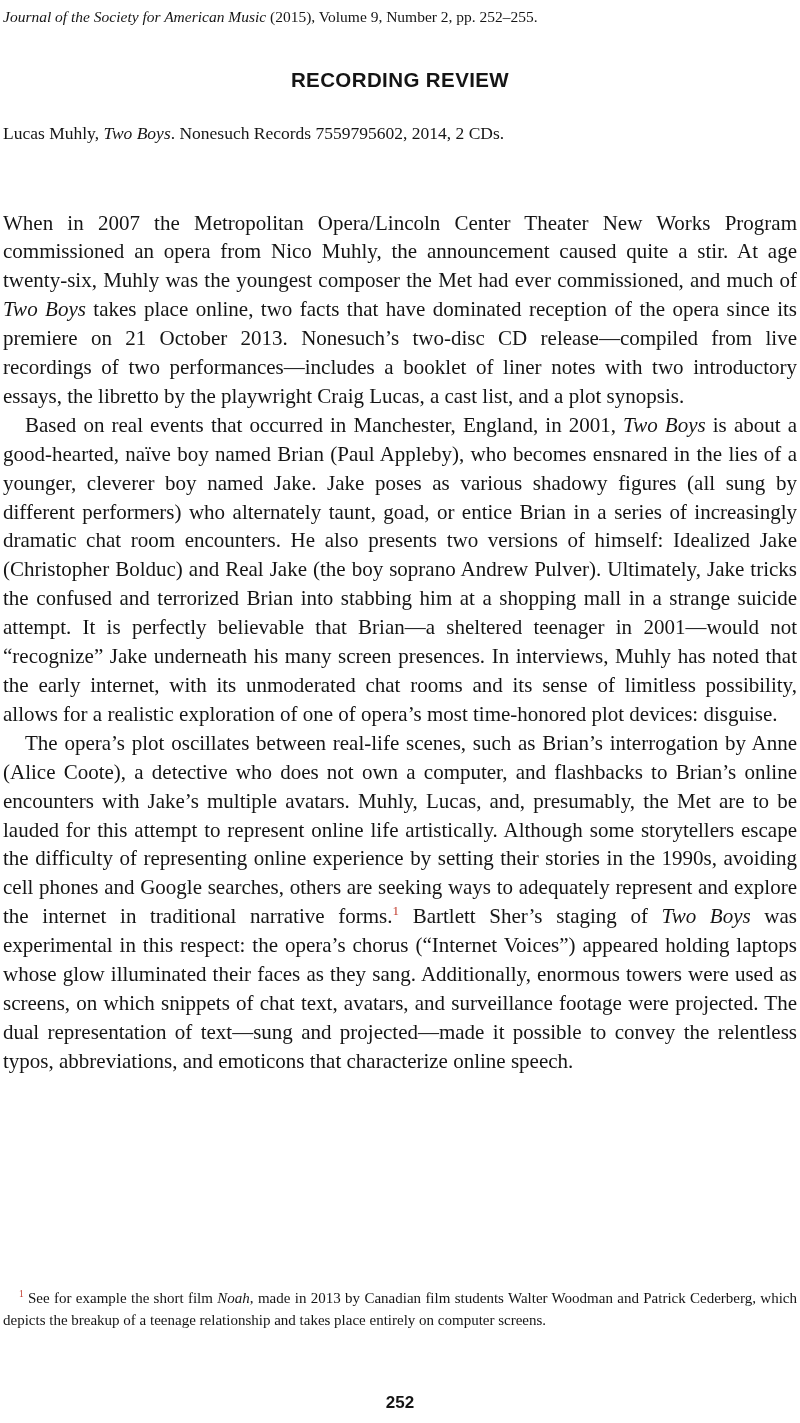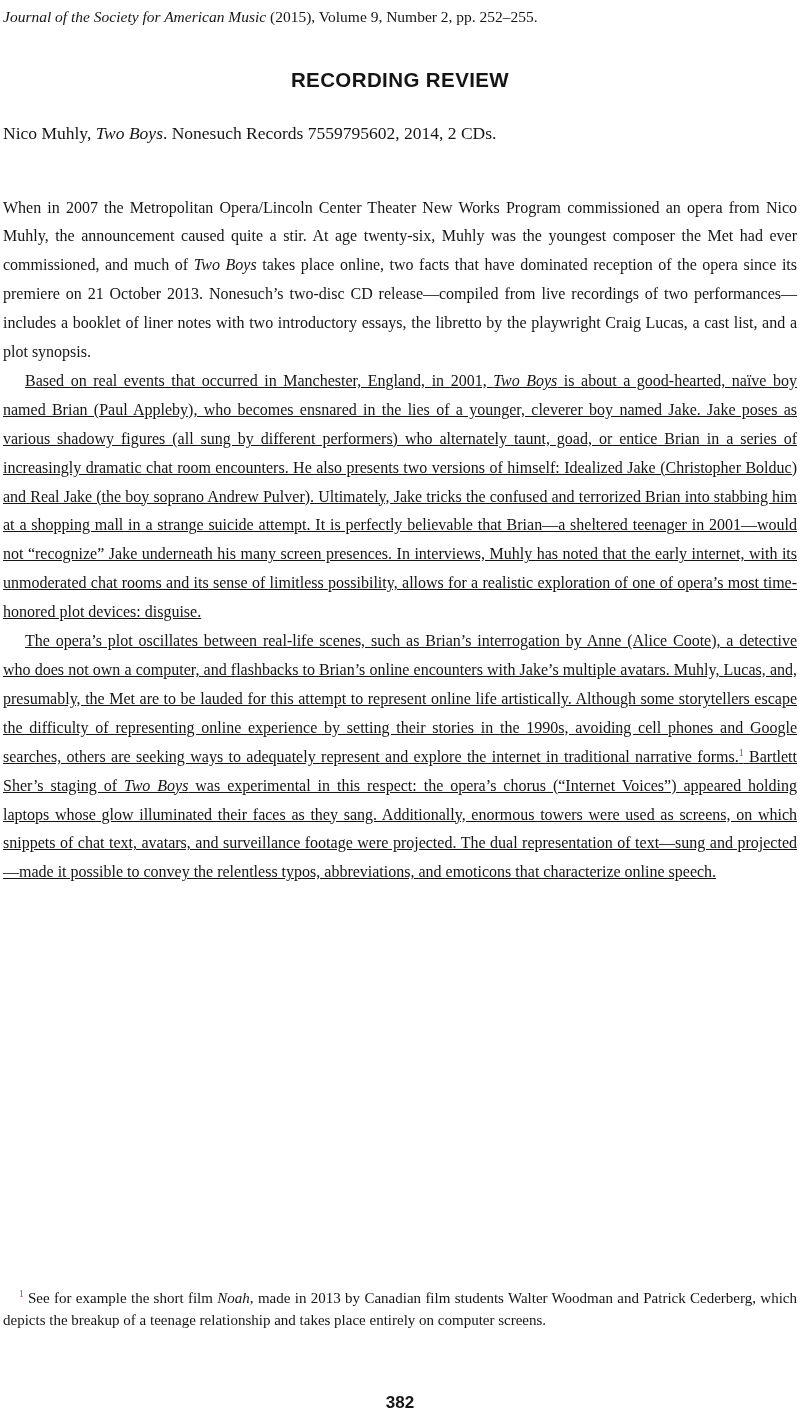--- a/index.html
+++ b/index.html
@@ -39,29 +39,29 @@
     letter-spacing: 0.4px;
     text-align: center;
     margin: 40px 0 0 0;
   }
   .citation {
     font-size: 17.5px;
     line-height: 24px;
     margin: 29px 0 0 0;
   }
   .body-text {
-    margin-top: 49px;
-    font-size: 16px;
+    margin-top: 64px;
+    font-size: 21px;
     line-height: 28.9px;
     text-align: justify;
     hyphens: auto;
     -webkit-hyphens: auto;
   }
   .body-text p { margin: 0; }
-  .body-text p.indent { text-indent: 22px; text-decoration: underline; }
+  .body-text p.indent { text-indent: 22px; }
   sup.fn-ref {
     color: var(--footnote-red, #c0392b);
     font-size: 0.62em;
     line-height: 0;
   }
   .footnote-area {
     position: absolute;
     left: 3px;
     right: 3px;
     top: 1288px;
@@ -89,27 +89,27 @@
 <div class="page">
 
   <header class="header">
     <div class="header-line1">
       <span class="italic">Journal of the Society for American Music</span><span> (2015), Volume 9, Number 2, pp. 252–255.</span>
     </div>
   </header>
 
   <h1 class="section-heading">RECORDING REVIEW</h1>
 
-  <p class="citation"><span>Nico Muhly, </span><span class="italic">Two Boys</span><span>. Nonesuch Records 7559795602, 2014, 2 CDs.</span></p>
+  <p class="citation"><span>Lucas Muhly, </span><span class="italic">Two Boys</span><span>. Nonesuch Records 7559795602, 2014, 2 CDs.</span></p>
 
   <div class="body-text">
       <p><span>When in 2007 the Metropolitan Opera/Lincoln Center Theater New Works Program commissioned an opera from Nico Muhly, the announcement caused quite a stir. At age twenty-six, Muhly was the youngest composer the Met had ever commissioned, and much of </span><span class="italic">Two Boys</span><span> takes place online, two facts that have dominated reception of the opera since its premiere on 21 October 2013. Nonesuch’s two-disc CD release—compiled from live recordings of two performances—includes a booklet of liner notes with two introductory essays, the libretto by the playwright Craig Lucas, a cast list, and a plot synopsis.</span></p>
       <p class="indent"><span>Based on real events that occurred in Manchester, England, in 2001, </span><span class="italic">Two Boys</span><span> is about a good-hearted, naïve boy named Brian (Paul Appleby), who becomes ensnared in the lies of a younger, cleverer boy named Jake. Jake poses as various shadowy figures (all sung by different performers) who alternately taunt, goad, or entice Brian in a series of increasingly dramatic chat room encounters. He also presents two versions of himself: Idealized Jake (Christopher Bolduc) and Real Jake (the boy soprano Andrew Pulver). Ultimately, Jake tricks the confused and terrorized Brian into stabbing him at a shopping mall in a strange suicide attempt. It is perfectly believable that Brian—a sheltered teenager in 2001—would not “recognize” Jake underneath his many screen presences. In interviews, Muhly has noted that the early internet, with its unmoderated chat rooms and its sense of limitless possibility, allows for a realistic exploration of one of opera’s most time-honored plot devices: disguise.</span></p>
       <p class="indent"><span>The opera’s plot oscillates between real-life scenes, such as Brian’s interrogation by Anne (Alice Coote), a detective who does not own a computer, and flashbacks to Brian’s online encounters with Jake’s multiple avatars. Muhly, Lucas, and, presumably, the Met are to be lauded for this attempt to represent online life artistically. Although some storytellers escape the difficulty of representing online experience by setting their stories in the 1990s, avoiding cell phones and Google searches, others are seeking ways to adequately represent and explore the internet in traditional narrative forms.</span><sup class="fn-ref">1</sup><span> Bartlett Sher’s staging of </span><span class="italic">Two Boys</span><span> was experimental in this respect: the opera’s chorus (“Internet Voices”) appeared holding laptops whose glow illuminated their faces as they sang. Additionally, enormous towers were used as screens, on which snippets of chat text, avatars, and surveillance footage were projected. The dual representation of text—sung and projected—made it possible to convey the relentless typos, abbreviations, and emoticons that characterize online speech.</span></p>
     </div>
 
   <div class="footnote-area">
     <p><sup class="fn-ref">1</sup><span> See for example the short film </span><span class="italic">Noah</span><span>, made in 2013 by Canadian film students Walter Woodman and Patrick Cederberg, which depicts the breakup of a teenage relationship and takes place entirely on computer screens.</span></p>
   </div>
 
-  <div class="page-number">382</div>
+  <div class="page-number">252</div>
 
 </div>
 
 </body></html>

